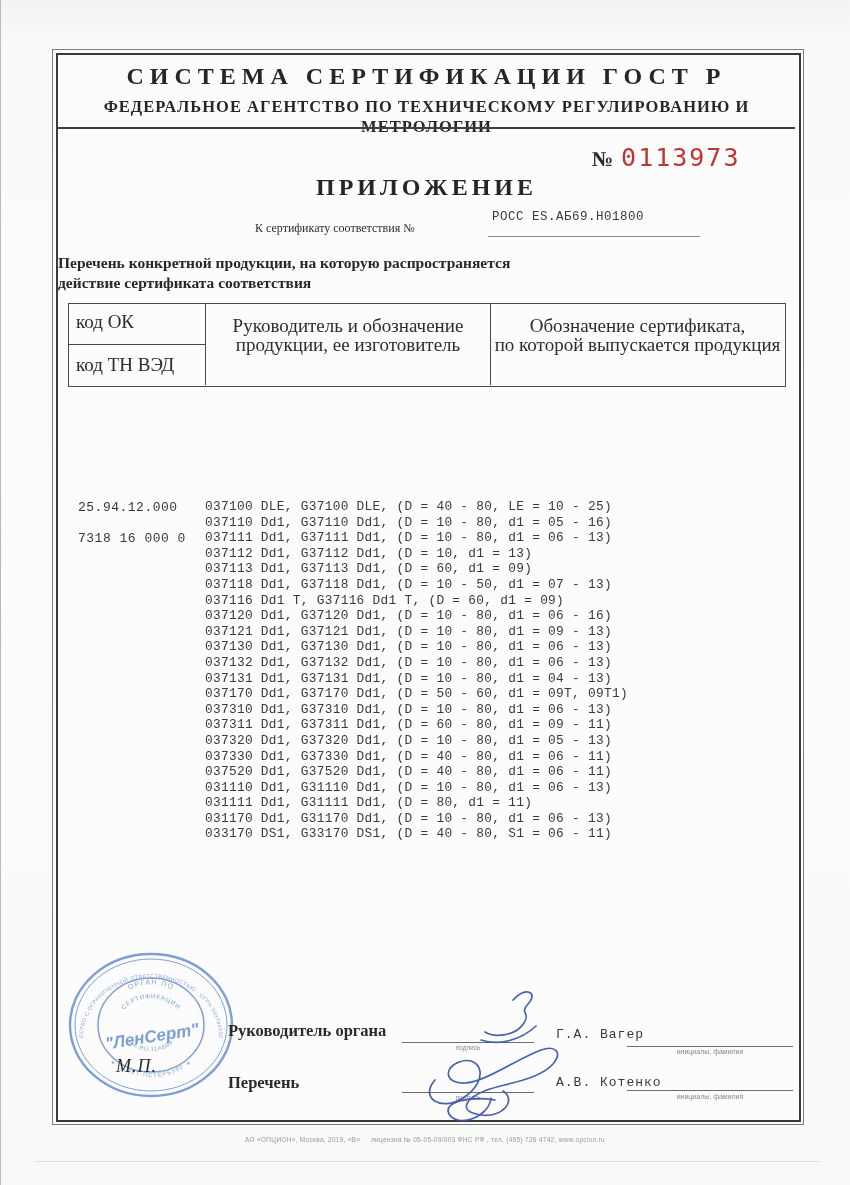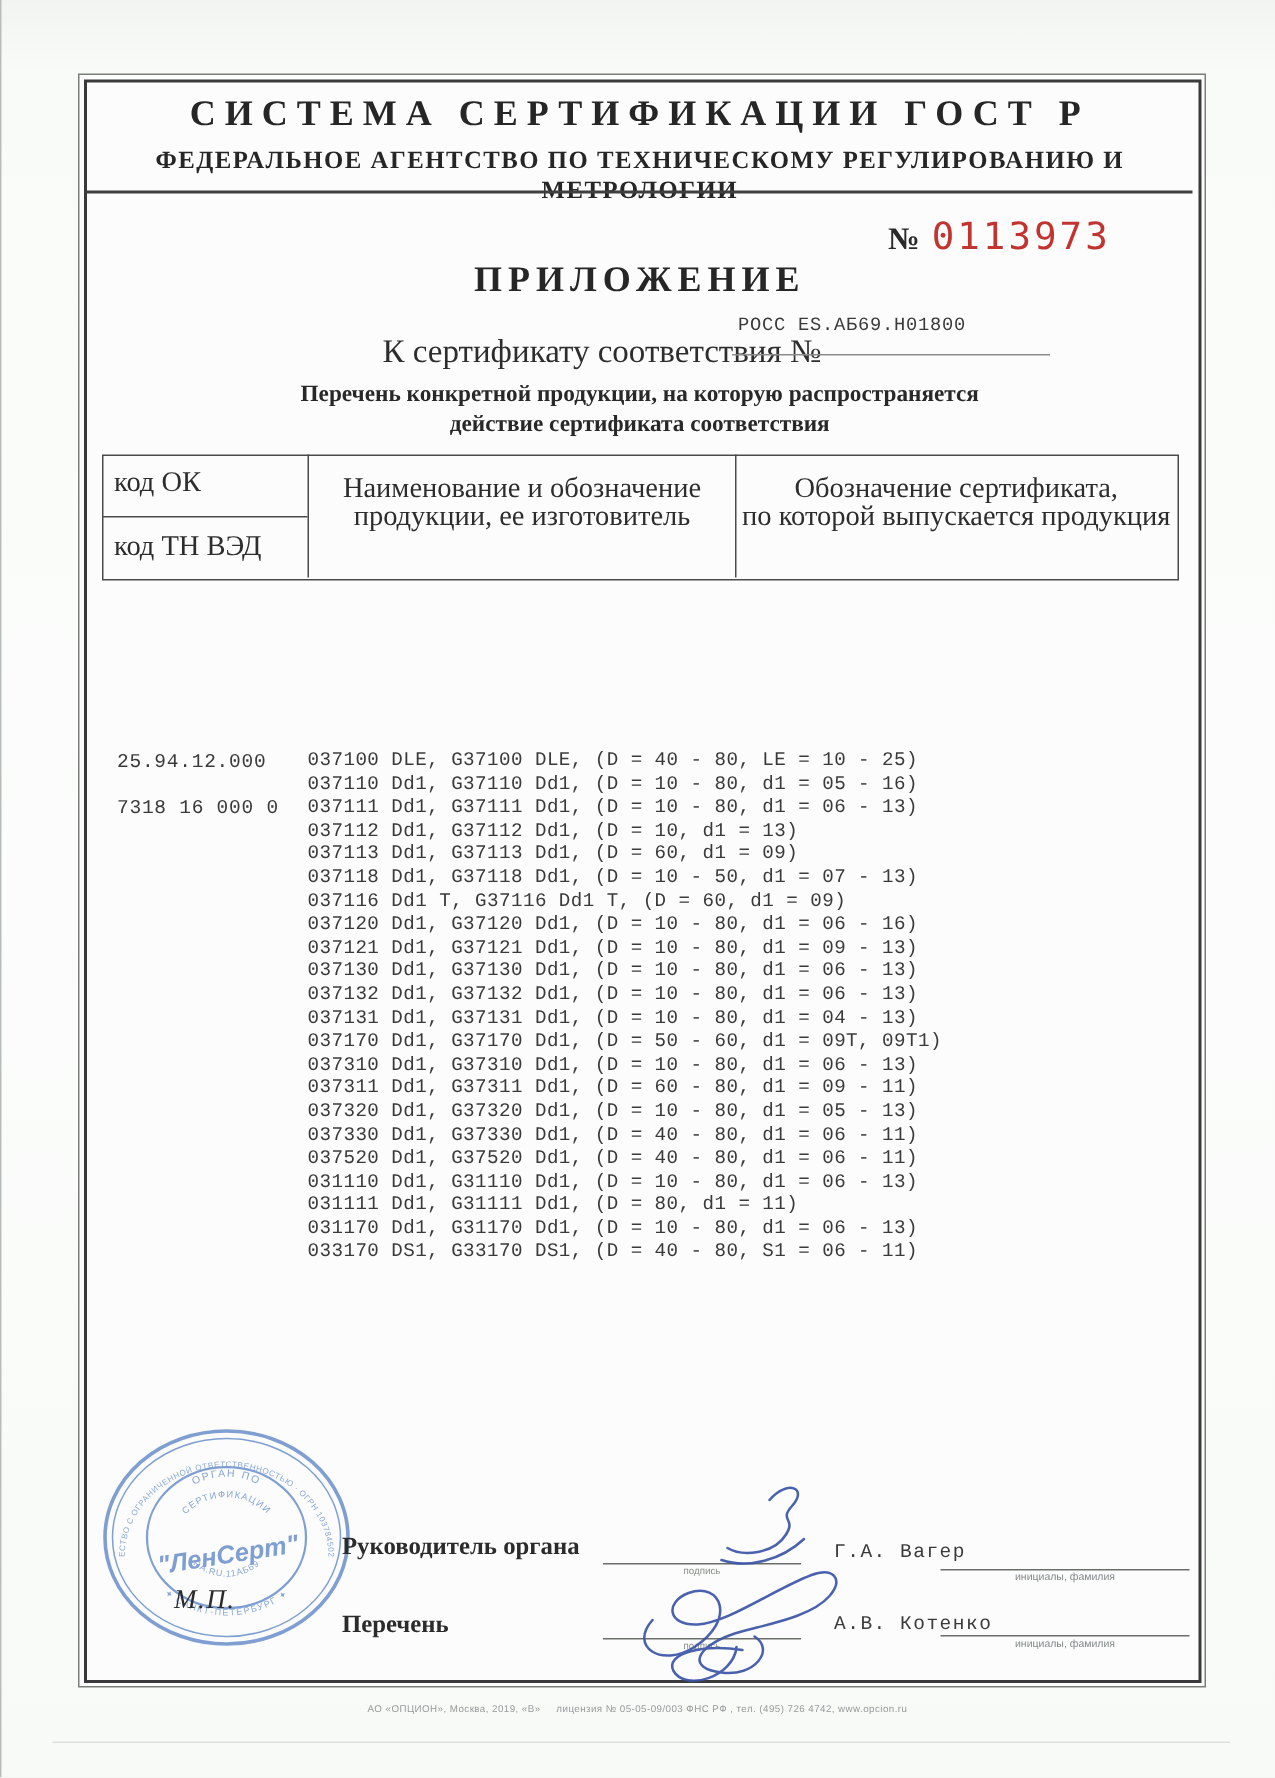--- a/index.html
+++ b/index.html
@@ -17,25 +17,25 @@
 
   .hdr1{left:58px;top:63px;width:737px;text-align:center;font-weight:bold;font-size:24px;letter-spacing:6px;color:#262626;}
   .hdr2{left:58px;top:97px;width:737px;text-align:center;font-weight:bold;font-size:16.5px;letter-spacing:1px;color:#262626;}
 
   .doc-number{left:592px;top:143px;white-space:nowrap;}
   .no-sign{font-size:21px;font-weight:bold;color:#2a2a2a;font-family:"Liberation Serif",serif;}
   .no-value{font-size:25px;color:#c23430;font-family:"DejaVu Sans Mono",monospace;letter-spacing:2px;margin-left:8px;}
 
   .title{left:58px;top:174px;width:737px;text-align:center;font-weight:bold;font-size:24px;letter-spacing:4px;color:#262626;}
 
-  .cert-label{left:255px;top:221px;font-size:22px;color:#2d2d2d;}
+  .cert-label{left:255px;top:221px;font-size:12px;color:#2d2d2d;}
   .cert-value{left:492px;top:210px;font-family:"Liberation Mono",monospace;font-size:12.5px;letter-spacing:0.5px;color:#3a3a3a;}
   .cert-underline{left:488px;top:236px;width:212px;height:1px;background:#8a8d8a;}
 
-  .subtitle{left:58px;top:253px;width:737px;text-align:center;font-weight:bold;font-size:15.5px;line-height:20px;white-space:pre-line;color:#282828;}
+  .subtitle{left:58px;top:253px;width:737px;font-weight:bold;font-size:15.5px;line-height:20px;white-space:pre-line;color:#282828;}
 
   .tbl-box{left:68px;top:303px;width:716px;height:82px;border:1px solid #4a4a4a;}
   .tbl-v1{left:205px;top:303px;width:1px;height:82px;background:#4a4a4a;}
   .tbl-v2{left:490px;top:303px;width:1px;height:82px;background:#4a4a4a;}
   .tbl-h1{left:68px;top:344px;width:137px;height:1px;background:#4a4a4a;}
   .cell{font-size:19px;color:#2d2d2d;}
   .c1a{left:76px;top:311px;}
   .c1b{left:76px;top:354px;font-family:Liberation Serif, serif;}
   .c2{left:206px;top:316px;width:284px;text-align:center;line-height:19px;white-space:pre-line;}
   .c3{left:491px;top:316px;width:293px;text-align:center;line-height:19px;white-space:pre-line;}
@@ -96,21 +96,21 @@
 
   <div class="abs subtitle">Перечень конкретной продукции,  на которую распространяется
 действие сертификата соответствия</div>
 
   <div class="abs tbl-box"></div>
   <div class="abs tbl-v1"></div>
   <div class="abs tbl-v2"></div>
   <div class="abs tbl-h1"></div>
   <div class="abs cell c1a">код ОК</div>
   <div class="abs cell c1b">код ТН ВЭД</div>
-  <div class="abs cell c2">Наименование и обозначение
+  <div class="abs cell c2">Руководитель и обозначение
 продукции, ее изготовитель</div>
   <div class="abs cell c3">Обозначение сертификата,
 по которой выпускается продукция</div>
 
   <div class="abs code-ok mono">25.94.12.000</div>
   <div class="abs code-tnved mono">7318 16 000 0</div>
   <div class="abs products mono">037100 DLE, G37100 DLE, (D = 40 - 80, LE = 10 - 25)
 037110 Dd1, G37110 Dd1, (D = 10 - 80, d1 = 05 - 16)
 037111 Dd1, G37111 Dd1, (D = 10 - 80, d1 = 06 - 13)
 037112 Dd1, G37112 Dd1, (D = 10, d1 = 13)

